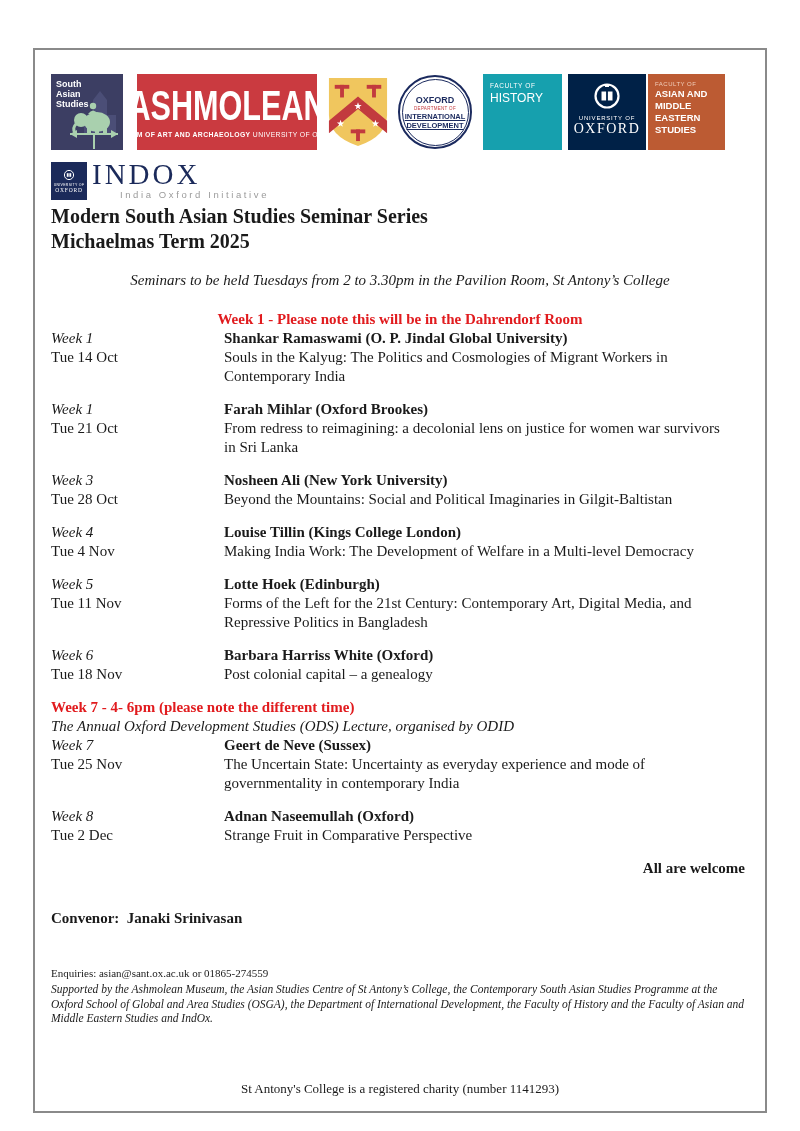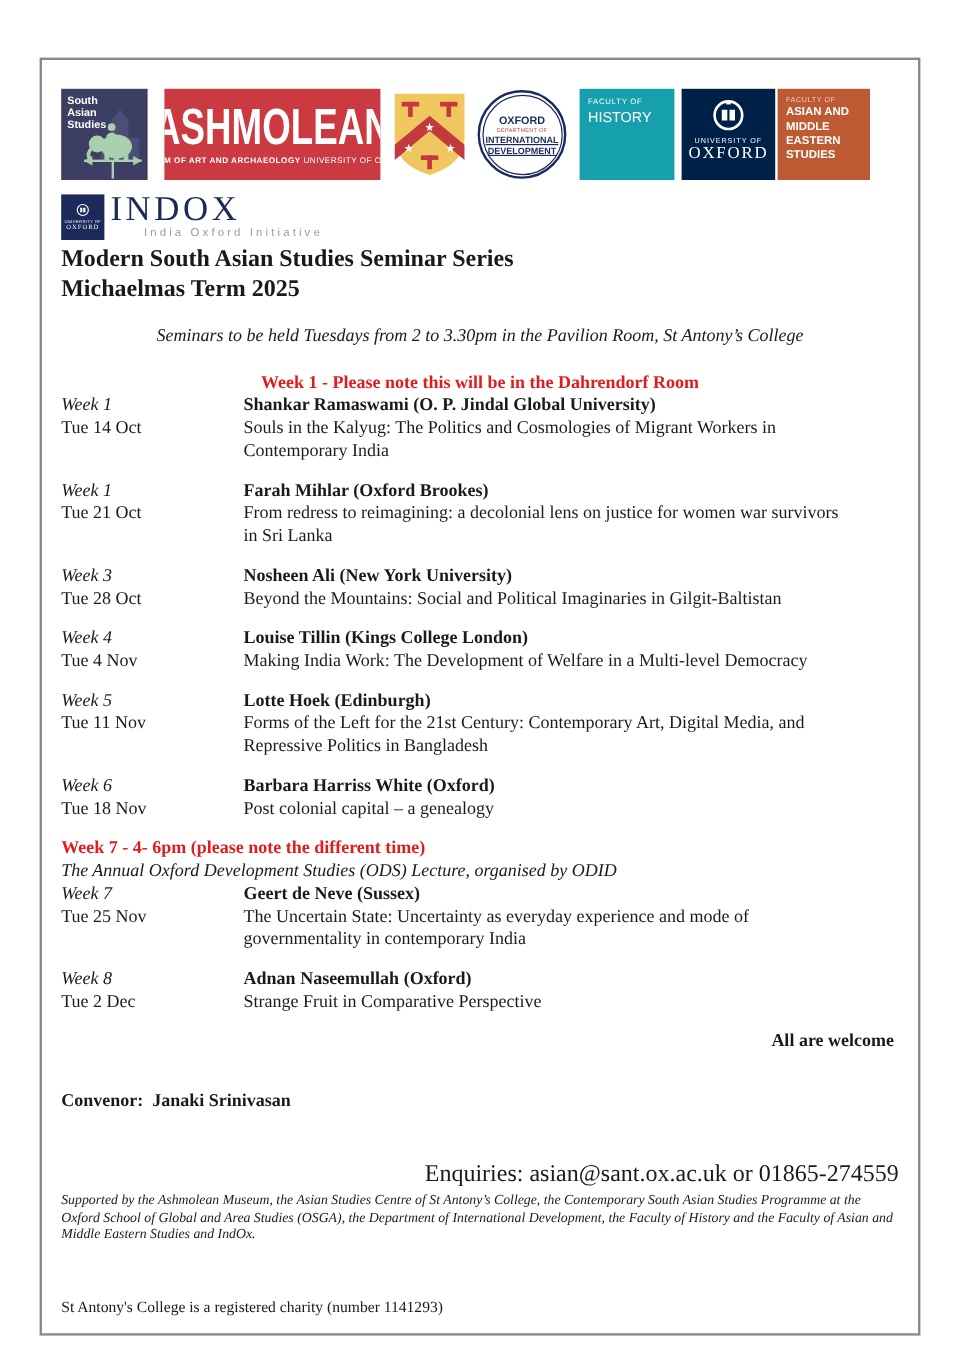--- a/index.html
+++ b/index.html
@@ -64,33 +64,33 @@
 
   
   .doc-title { margin-top:4px; font-size:20px; font-weight:bold; line-height:25px; flex:none; }
   .doc-subtitle { margin-top:17px; text-align:center; font-size:15px; font-style:italic; line-height:19px; flex:none; }
 
   .red-note { color:#e11b1e; font-weight:bold; font-size:15px; line-height:19px; flex:none; }
   .red-note.first { margin-top:20px;text-align:center; }
   .ods-line { font-style:italic; font-size:15px; line-height:19px; flex:none; }
 
   
-  .session { display:flex; font-size:15px; line-height:19px; margin-bottom:14px; flex:none; }
+  .session { display:flex; font-size:15px; line-height:19px; margin-bottom:14px; flex:none;gap:21px; }
   .session.tight { margin-bottom:0; }
   .col-date { width:152px; flex:none; }
   .week-label { font-style:italic; }
   .col-details { flex:1; }
   .speaker { font-weight:bold; }
   .talk-title { white-space:pre-line; }
 
   .all-welcome { margin-top:14px; text-align:right; font-weight:bold; font-size:15px; line-height:19px; padding-right:4px; flex:none; }
   .convenor { margin-top:32px; font-weight:bold; font-size:15px; white-space:pre-wrap; flex:none; }
-  .enquiries { margin-top:40px; font-size:20px; flex:none;text-align:right; }
+  .enquiries { margin-top:40px; font-size:11px; flex:none; }
   .supported { margin-top:3px; font-size:11.5px; font-style:italic; line-height:14.5px; flex:none; }
-  .charity { margin-top:auto; text-align:left; font-size:13px; flex:none; }
+  .charity { margin-top:auto; text-align:center; font-size:13px; flex:none; }
 </style>
 </head>
 <body>
 
 <div class="frame">
 
   <div class="logo-strip">
 
     <div class="logo-sas">
       <div class="sas-text">

